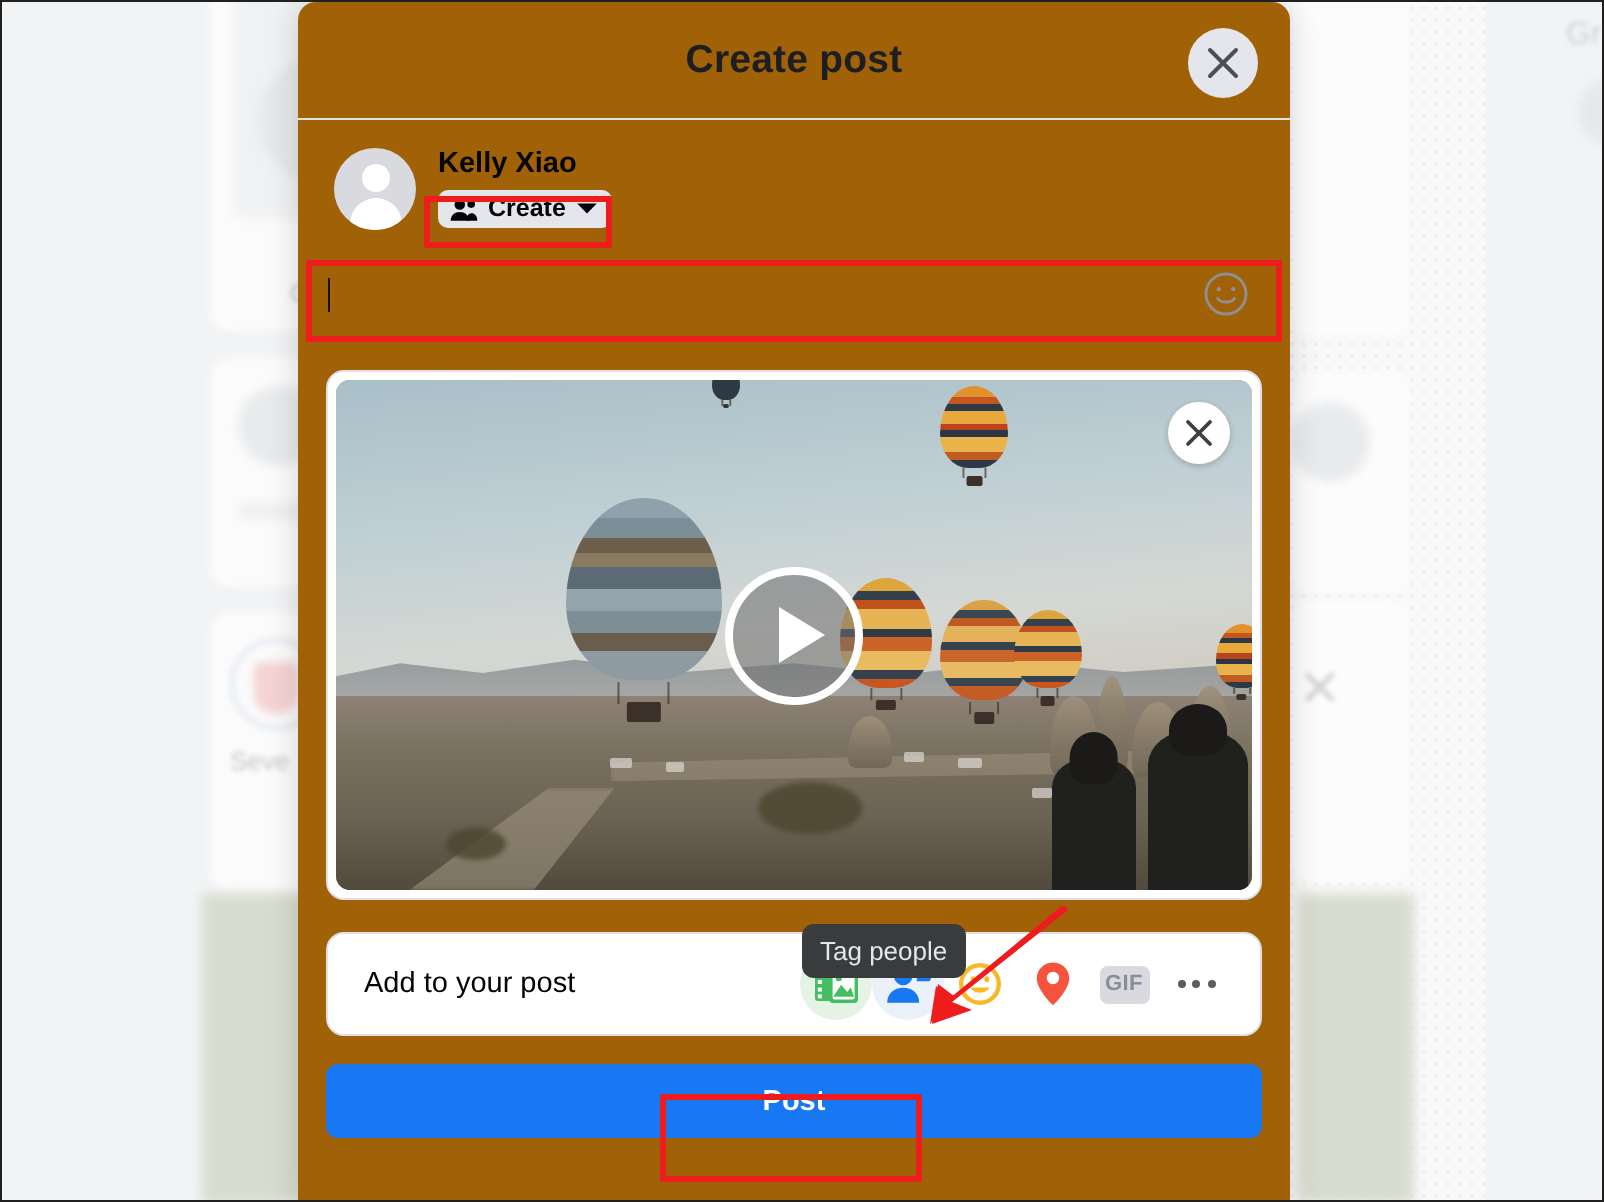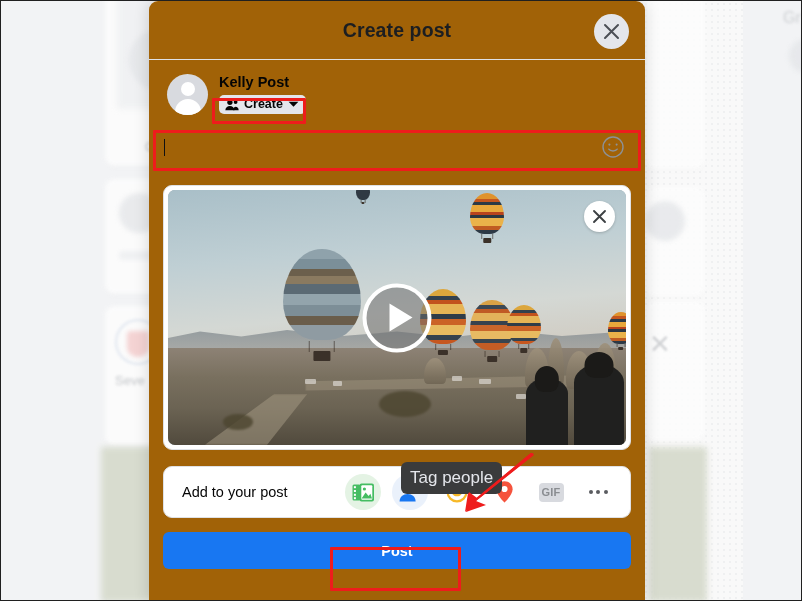--- a/index.html
+++ b/index.html
@@ -400,21 +400,21 @@
     width: 58%; height: 26px;
     background: #1b1a18;
     border-radius: 50% 50% 36% 36%;
   }
 
   
   .tooltip {
     position: absolute;
     background: #3a3b3c;
     color: #e4e6eb;
-    font-size: 17px;
+    font-size: 13px;
     padding: 6px 9px;
     border-radius: 6px;
     white-space: nowrap;
     z-index: 30;
     pointer-events: none;
   }
 
   
   .addbar-wrap {
     margin: 16px 14px 0 14px;
@@ -431,21 +431,21 @@
     background: #fff;
   }
   .addbar-label {
     font-size: 14.5px;
     color: #050505;
     font-weight: 400;
   }
   .icon-row {
     display: flex;
     align-items: center;
-    gap: 11px;
+    gap: 0;
   }
   .icon-cell {
     width: 36px; height: 36px;
     border-radius: 50%;
     display: flex; align-items: center; justify-content: center;
     cursor: pointer;
   }
   .icon-cell.hl-green { background: #e4f3e4; }
   .icon-cell.hl-blue  { background: #eaf1fb; }
   .dots {
@@ -534,21 +534,21 @@
         </svg>
       </div>
     </div>
 
     <div class="identity">
       <div class="avatar">
         <div class="head"></div>
         <div class="body"></div>
       </div>
       <div class="id-col">
-        <div class="user-name">Kelly Post</div>
+        <div class="user-name">Kelly Xiao</div>
         <div class="audience-wrap">
           <div class="audience">
             <svg width="14" height="12" viewBox="0 0 16 13">
               <circle cx="5.6" cy="3.4" r="3" fill="#050505"></circle>
               <path d="M0.4 12.6c0-3 2.3-4.9 5.2-4.9s5.2 1.9 5.2 4.9z" fill="#050505"></path>
               <circle cx="12.1" cy="3.1" r="2.2" fill="#050505"></circle>
               <path d="M9.4 12.6c0-2.6 1.2-4.2 2.8-4.2 1.9 0 3.4 1.5 3.4 4.2z" fill="#050505"></path>
             </svg>
             <span class="audience-label">Create</span>
             <svg class="chev" width="11" height="7" viewBox="0 0 11 7">

